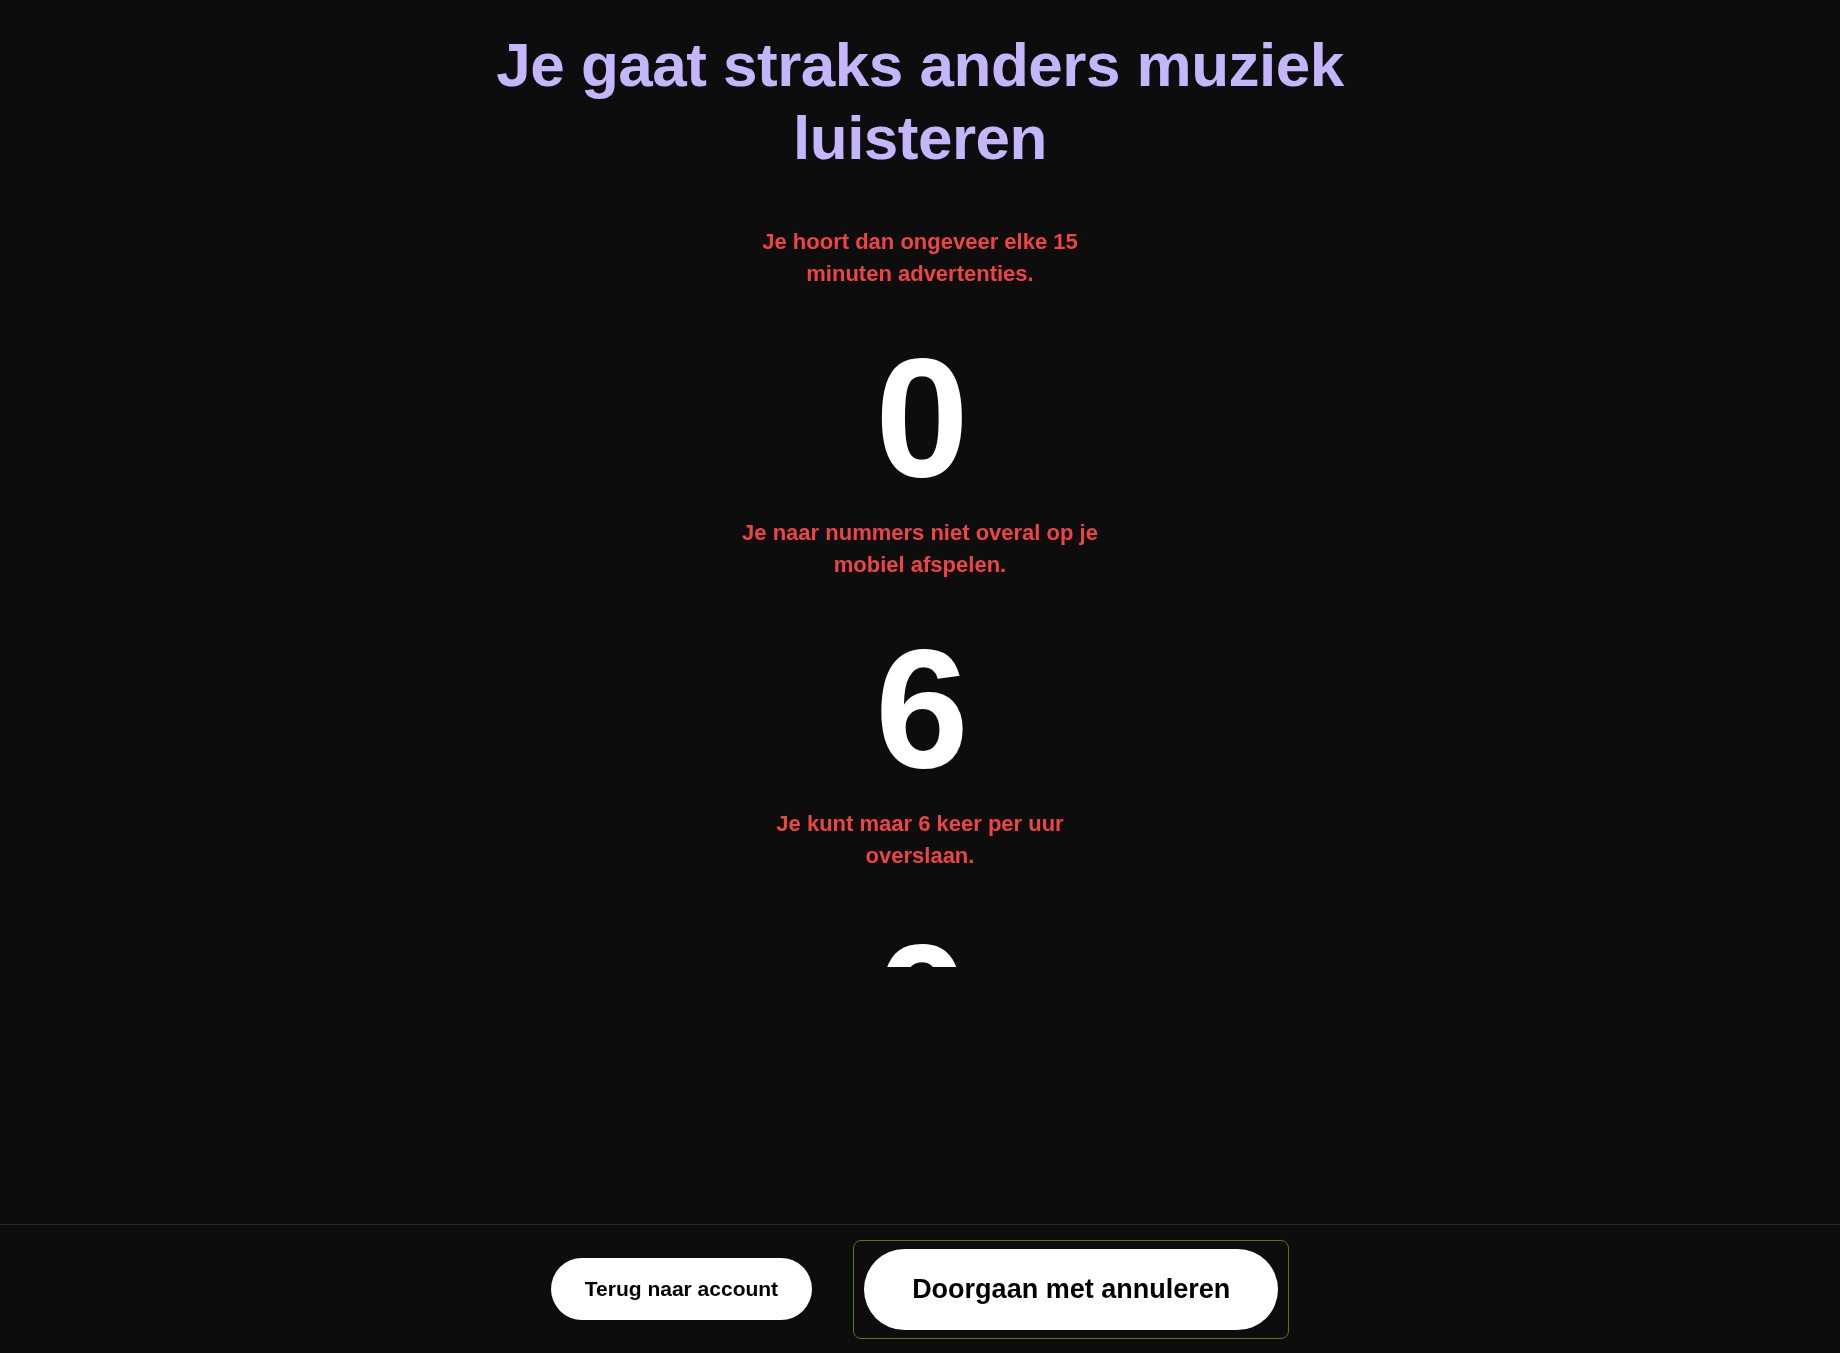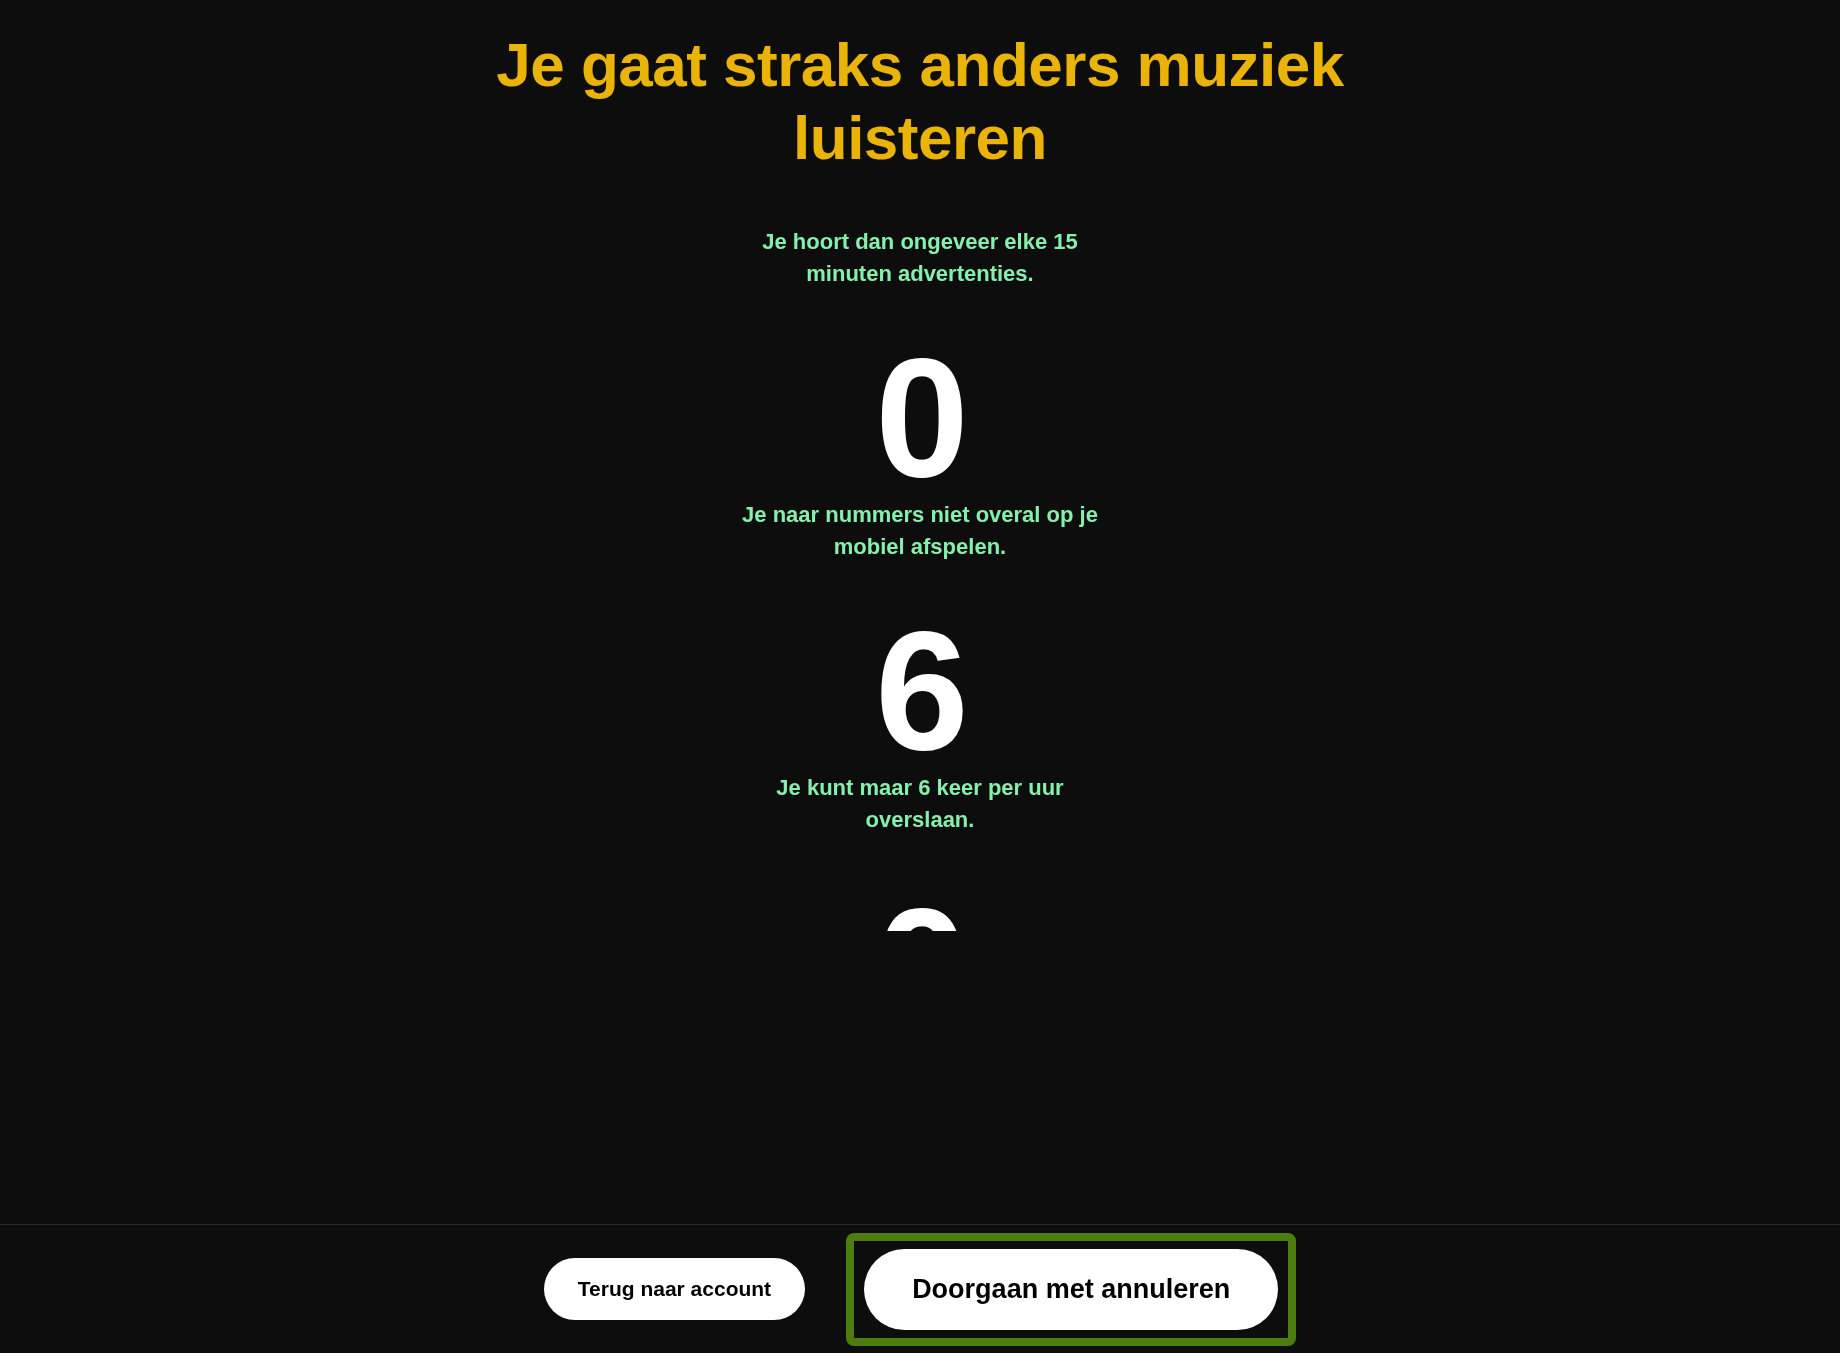--- a/index.html
+++ b/index.html
@@ -30,21 +30,21 @@
     overflow: hidden;
     text-align: center;
   }
   .headline {
     margin: 28px auto 0 auto;
     width: 1000px;
     font-size: 62px;
     line-height: 1.18;
     font-weight: bold;
     letter-spacing: -0.5px;
-    color: #eab308;
+    color: #c4b5fd;
   }
   .subtext {
     margin: 34px auto 0 auto;
     width: 710px;
     font-size: 22px;
     line-height: 1.42;
     font-weight: bold;
     color: #efefef;
     position: relative;
   }
@@ -63,26 +63,26 @@
     margin-top: 52px;
   }
   .stat-number {
     font-size: 168px;
     line-height: 0.92;
     font-weight: bold;
     letter-spacing: -4px;
     color: #ffffff;
   }
   .stat-caption {
-    margin: 4px auto 0 auto;
+    margin: 22px auto 0 auto;
     width: 400px;
     font-size: 22px;
     line-height: 1.42;
     font-weight: bold;
-    color: #86efac;
+    color: #ef4444;
     text-align: center;
   }
   .stat-block.partial {
     margin-top: 56px;
     height: 40px;
     overflow: hidden;
   }
   .footer {
     position: absolute;
     left: 0;
@@ -110,21 +110,21 @@
     font-size: 21px;
     padding: 19px 34px;
   }
   .btn-primary {
     background: #ffffff;
     color: #000000;
     font-size: 27px;
     padding: 25px 48px;
   }
   .highlight-wrap {
-    border: 8px solid #4d7c0f;
+    border: 1px solid #4d7c0f;
     border-radius: 8px;
     padding: 8px 10px;
     display: inline-flex;
     align-items: center;
     justify-content: center;
     position: relative;
     top: 0;
   }
 </style>
 </head>

